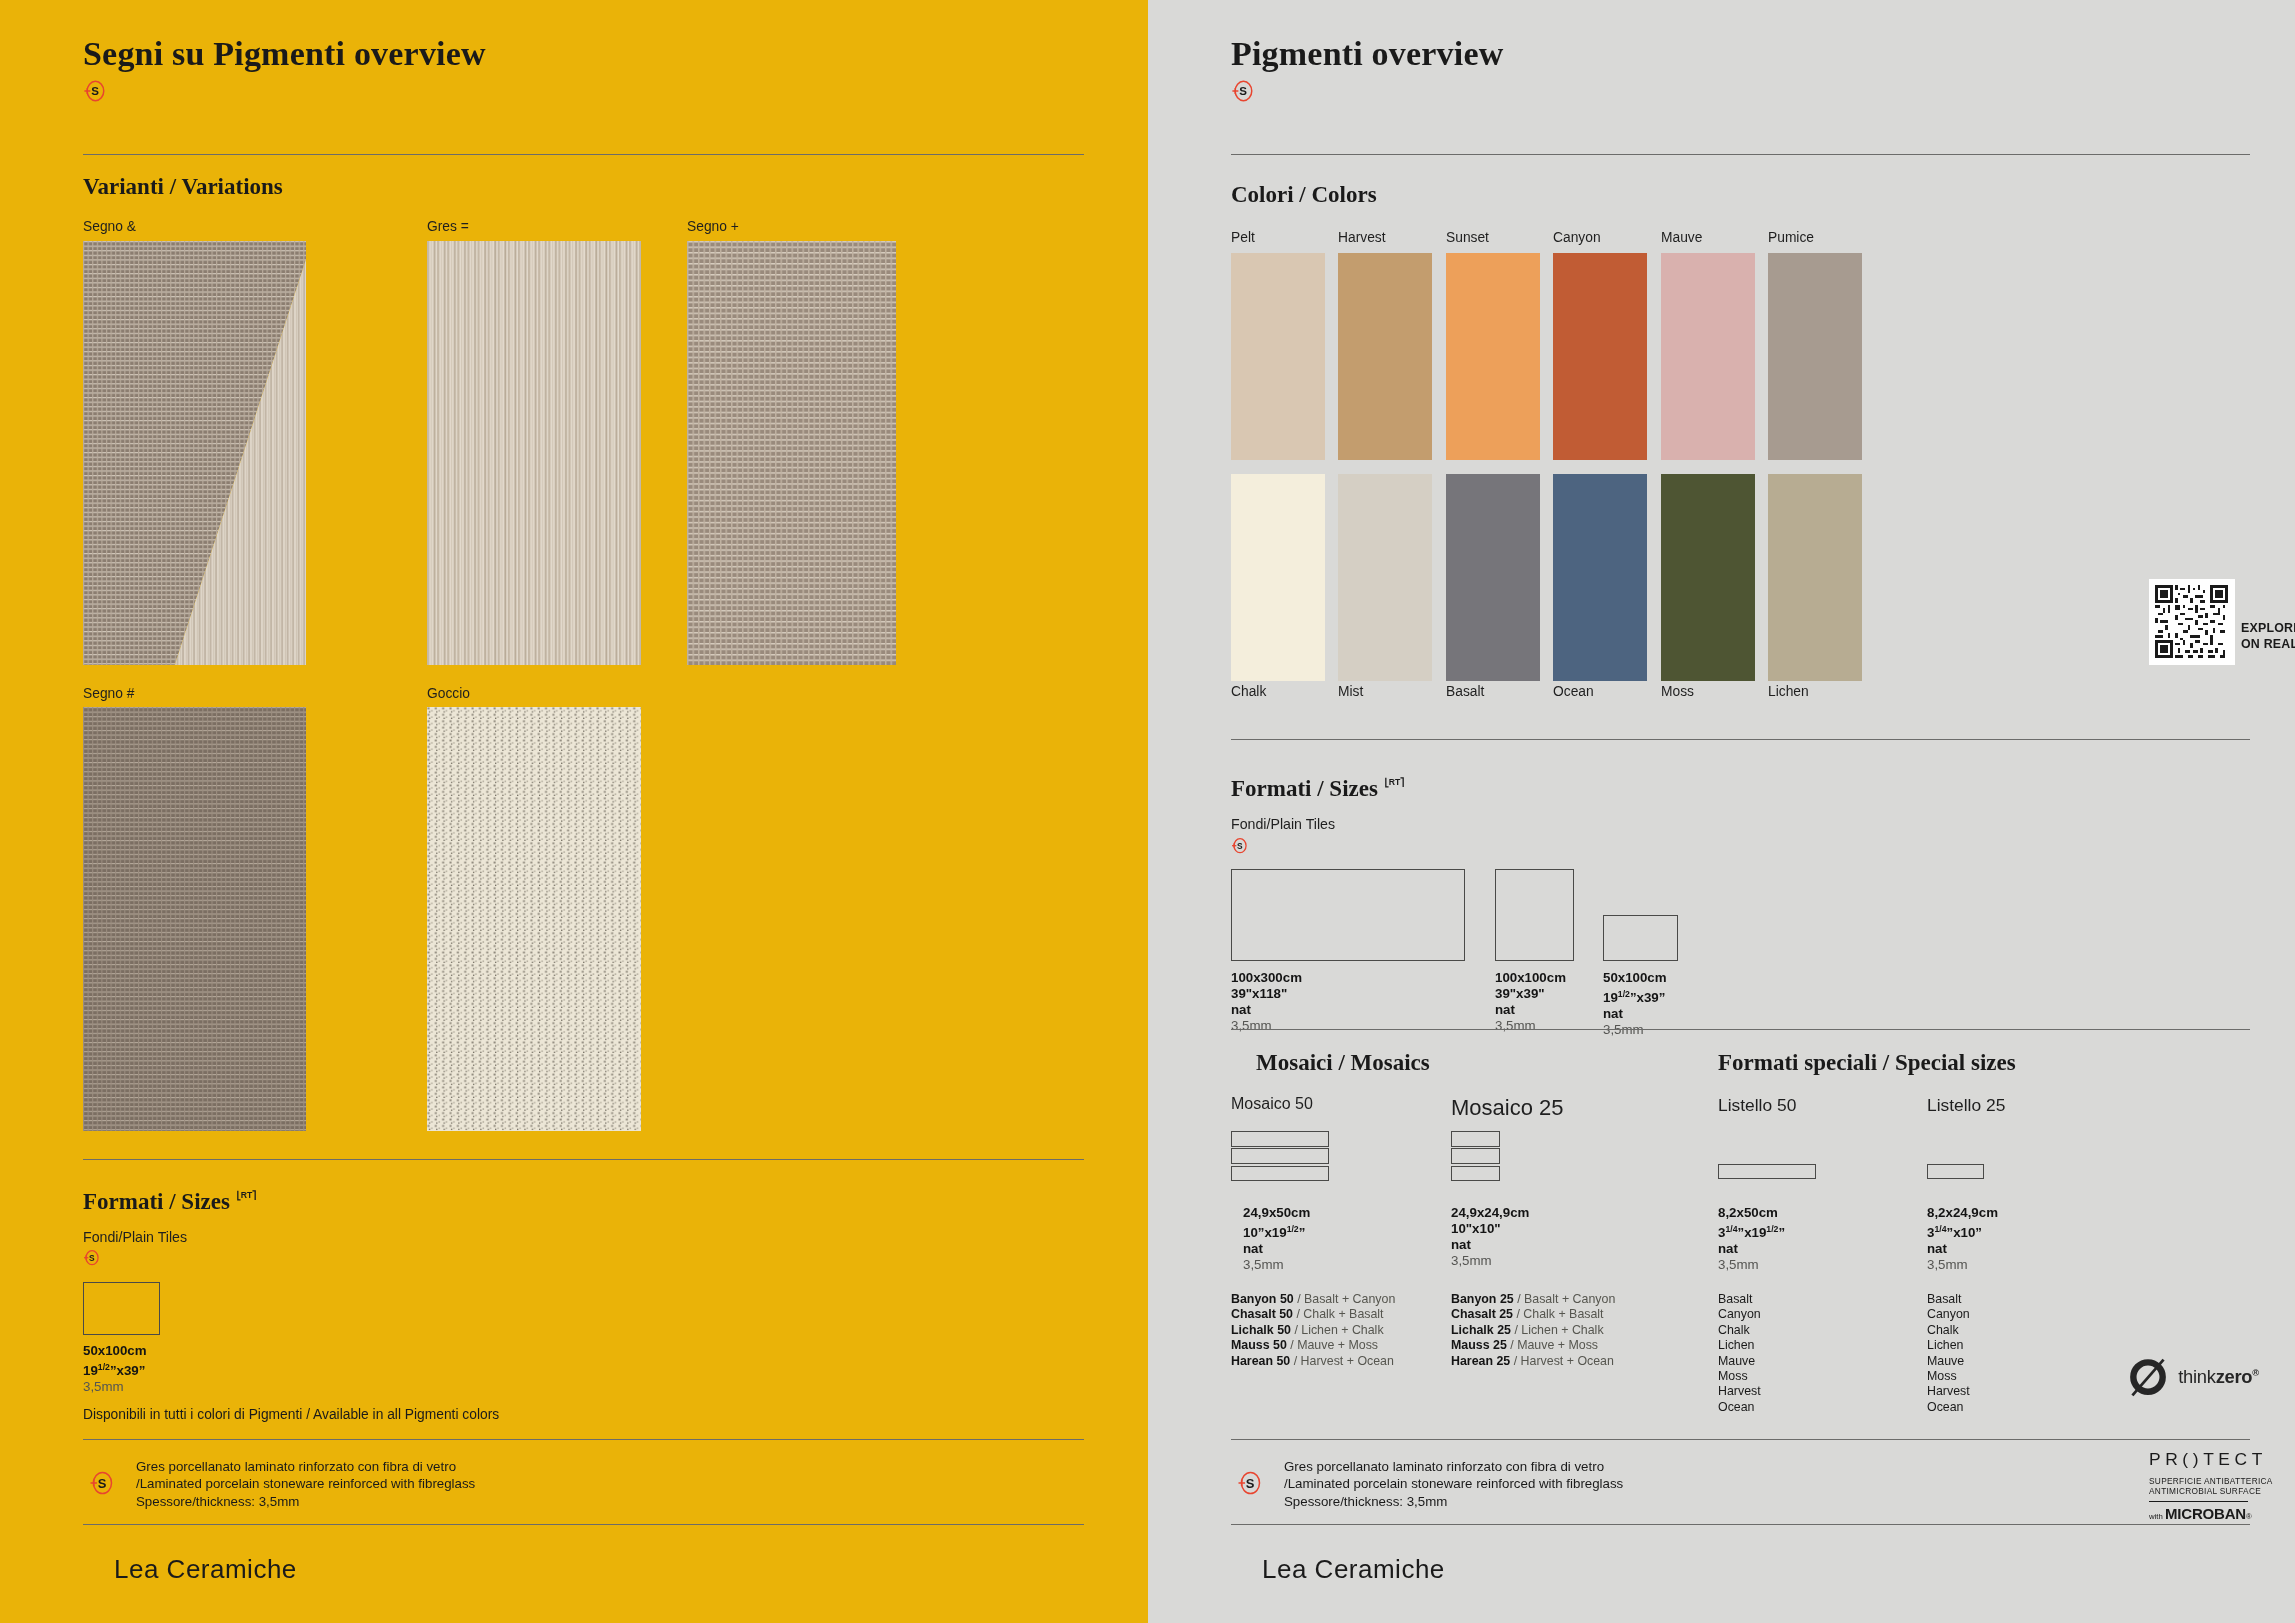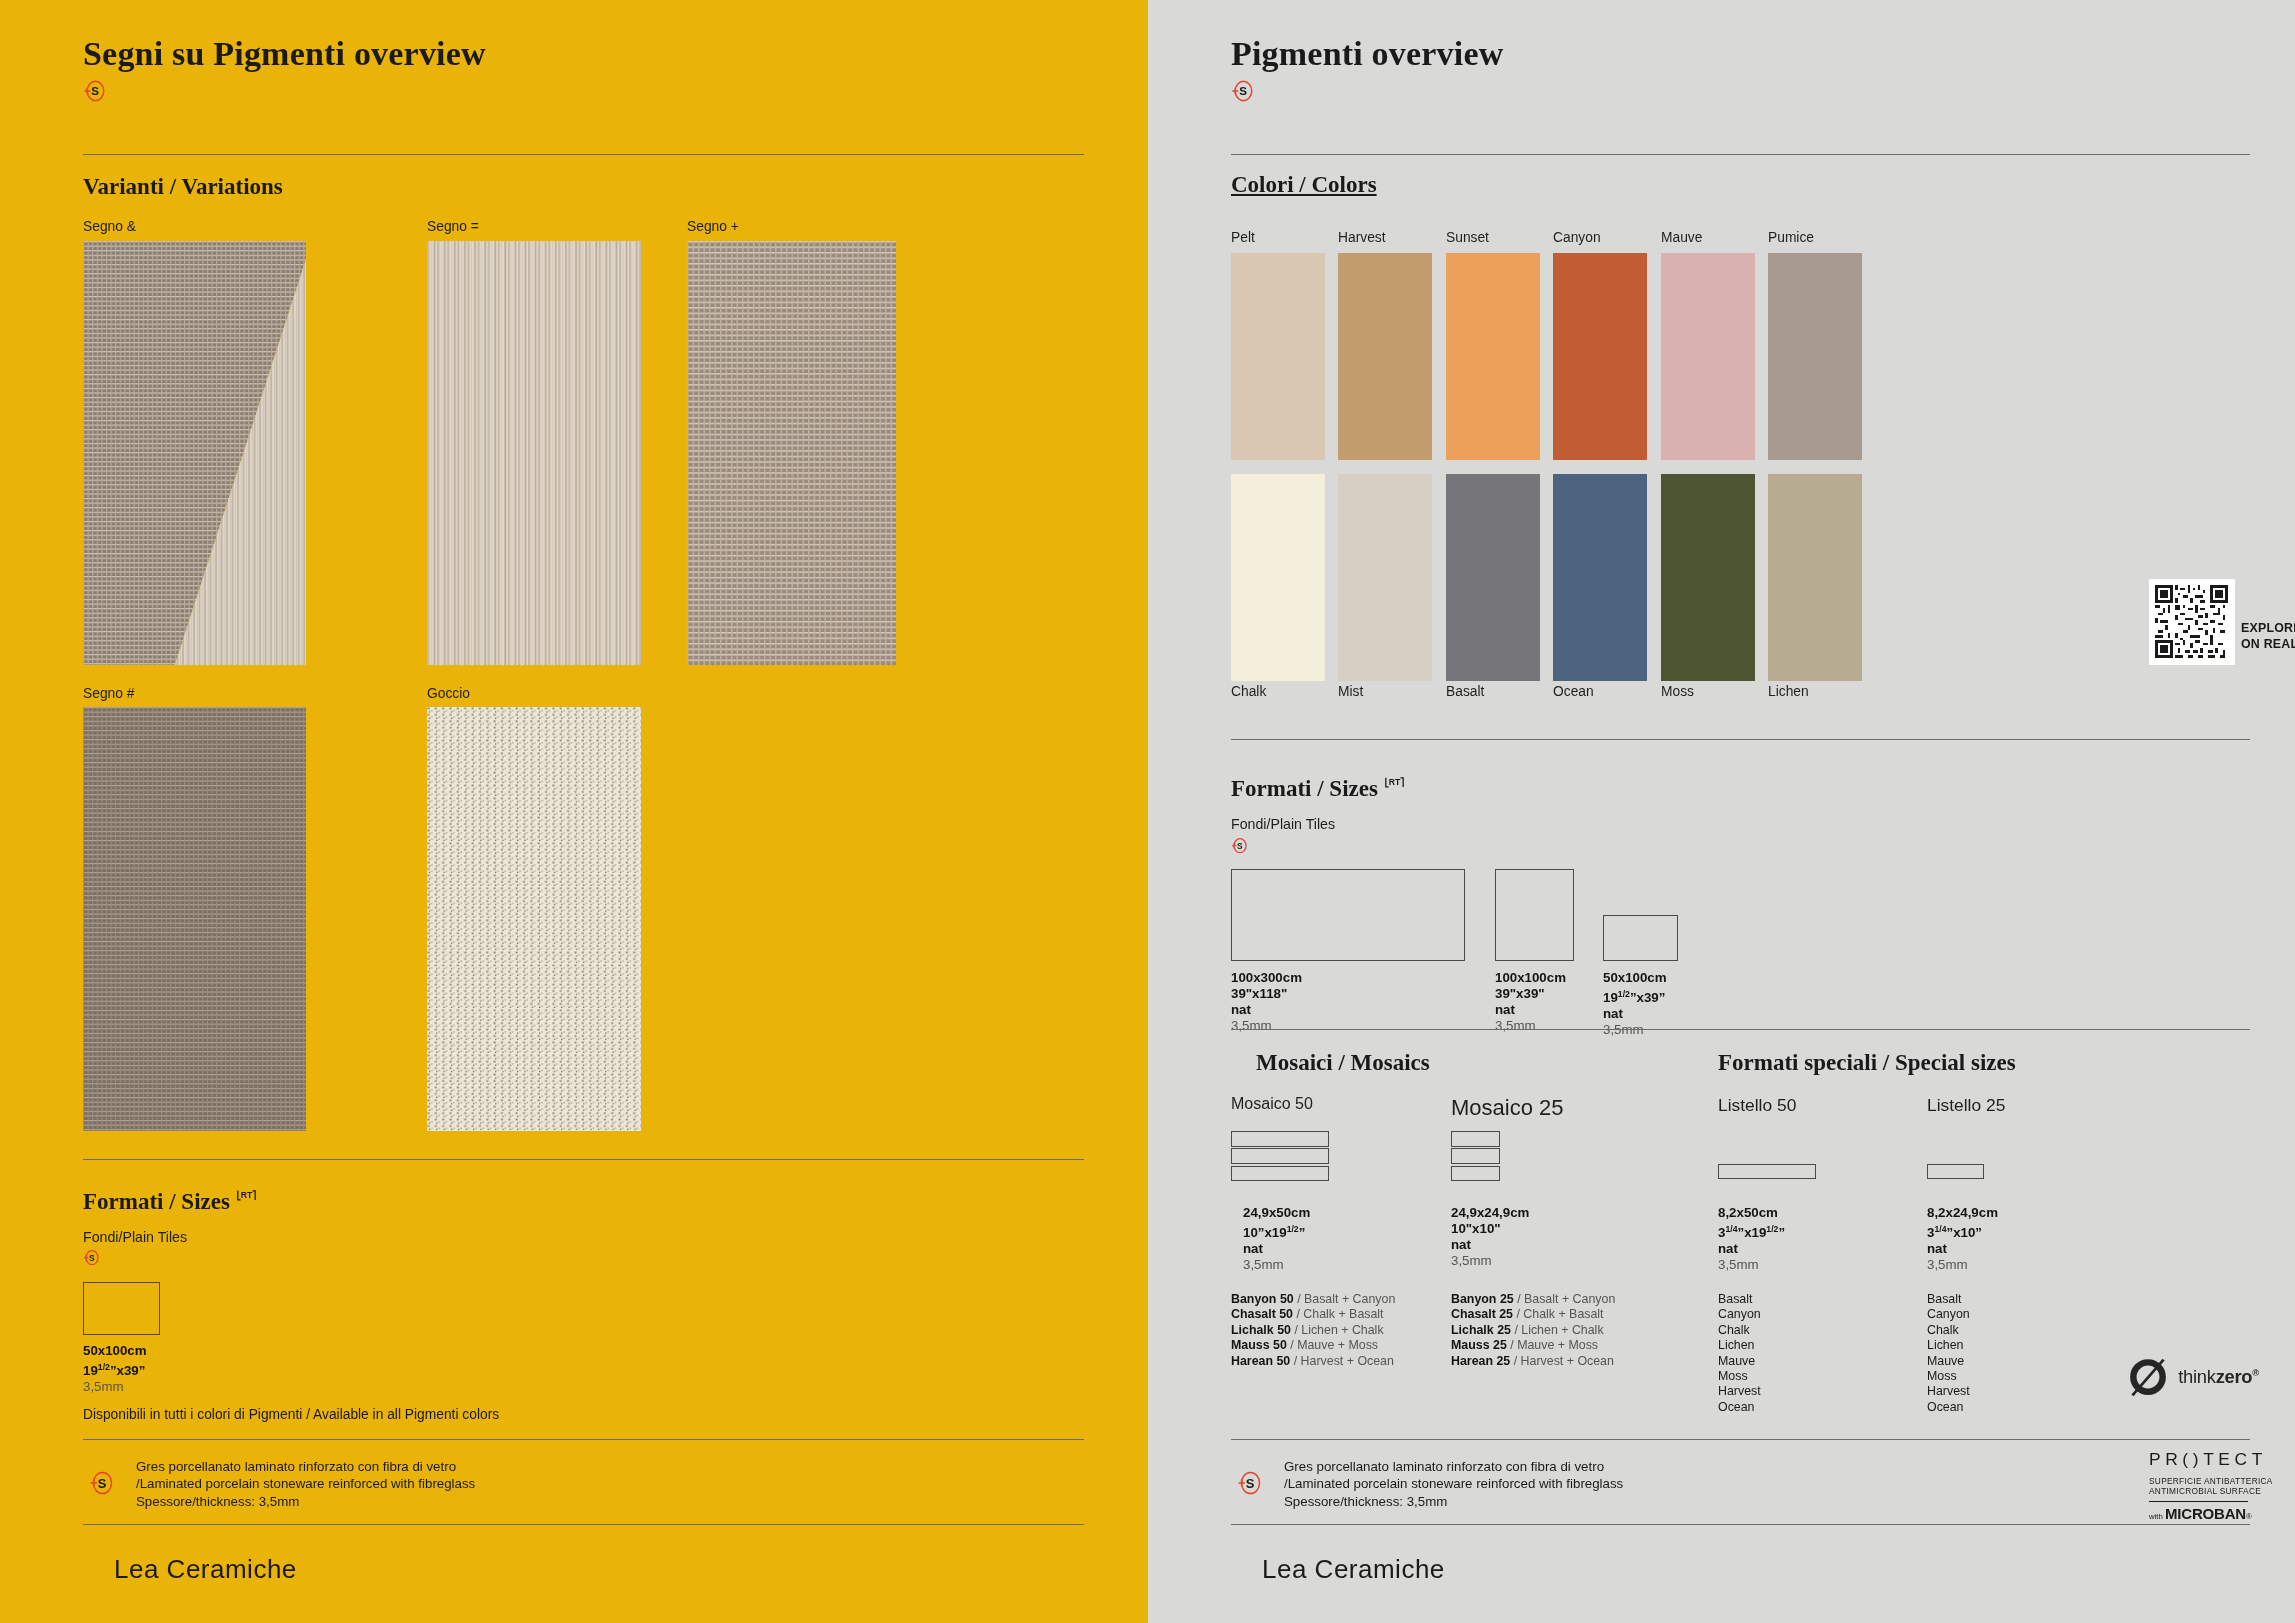--- a/index.html
+++ b/index.html
@@ -132,21 +132,21 @@
               </clipPath>
             <clipPath id="cB">
                 <polygon points="243,20 243,462 100,462"></polygon>
               </clipPath>
           </defs>
           <rect width="243" height="462" fill="url(#pA)" clip-path="url(#cA)"></rect>
           <rect width="243" height="462" fill="url(#pB)" clip-path="url(#cB)"></rect>
         </svg>
       </div>
 
-      <div class="swatchlabel" style="top:219px;left:344px;">Segno =</div>
+      <div class="swatchlabel" style="top:219px;left:344px;">Gres =</div>
       <div class="tile" style="left:344px;top:241px;width:214px;height:424px;">
         <svg width="214" height="424" viewBox="0 0 233 462" preserveAspectRatio="none">
           <defs>
             <pattern id="pC" width="11" height="8" patternUnits="userSpaceOnUse">
               <rect width="11" height="8" fill="#e3dacd"></rect>
               <rect width="2.4" height="8" x="0" fill="#c5b8a6"></rect>
               <rect width="1.3" height="8" x="4" fill="#d3c8b8"></rect>
               <rect width="2" height="8" x="7.3" fill="#b9ab98"></rect>
             </pattern>
           </defs>
@@ -261,21 +261,21 @@
         <svg width="24" height="24" viewBox="0 0 26 26">
           <ellipse cx="13.5" cy="13" rx="9" ry="10.5" fill="none" stroke="#e8452f" stroke-width="1.6"></ellipse>
           <path d="M1.5 13 H8" stroke="#e8452f" stroke-width="1.6"></path>
           <path d="M4.6 9.8 V16.2" stroke="#e8452f" stroke-width="1.6"></path>
           <text x="13.2" y="17.6" font-family="Liberation Sans, sans-serif" font-size="12.5" font-weight="700" fill="#1a1a1a" text-anchor="middle">S</text>
         </svg>
       </div>
 
       <div class="rule" style="top:154px;"></div>
 
-      <h2 class="sec" style="top:172px;left:0;text-decoration:underline;">Colori / Colors</h2>
+      <h2 class="sec" style="top:182px;left:0;">Colori / Colors</h2>
 
       <div>
         <div class="swatchlabel" style="top:230px;left:0px;">Pelt</div>
         <div class="swatchlabel" style="top:230px;left:107px;">Harvest</div>
         <div class="swatchlabel" style="top:230px;left:215px;">Sunset</div>
         <div class="swatchlabel" style="top:230px;left:322px;">Canyon</div>
         <div class="swatchlabel" style="top:230px;left:430px;">Mauve</div>
         <div class="swatchlabel" style="top:230px;left:537px;">Pumice</div>
 
         <div class="colorcell" id="sw-t0" style="top:253px;left:0px;  width:94px;height:207px;background:#d9c7b2;"></div>

